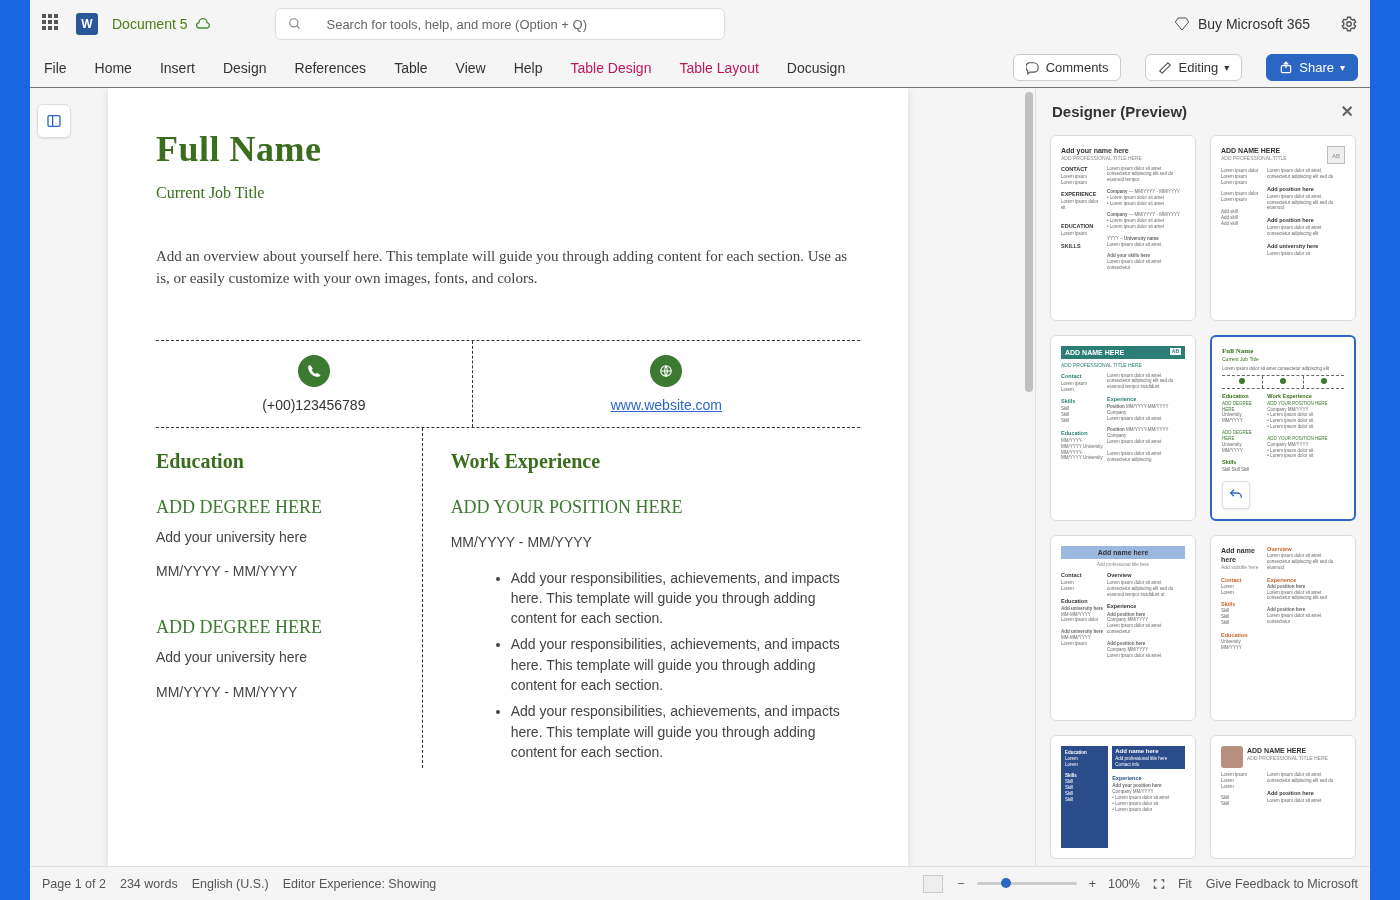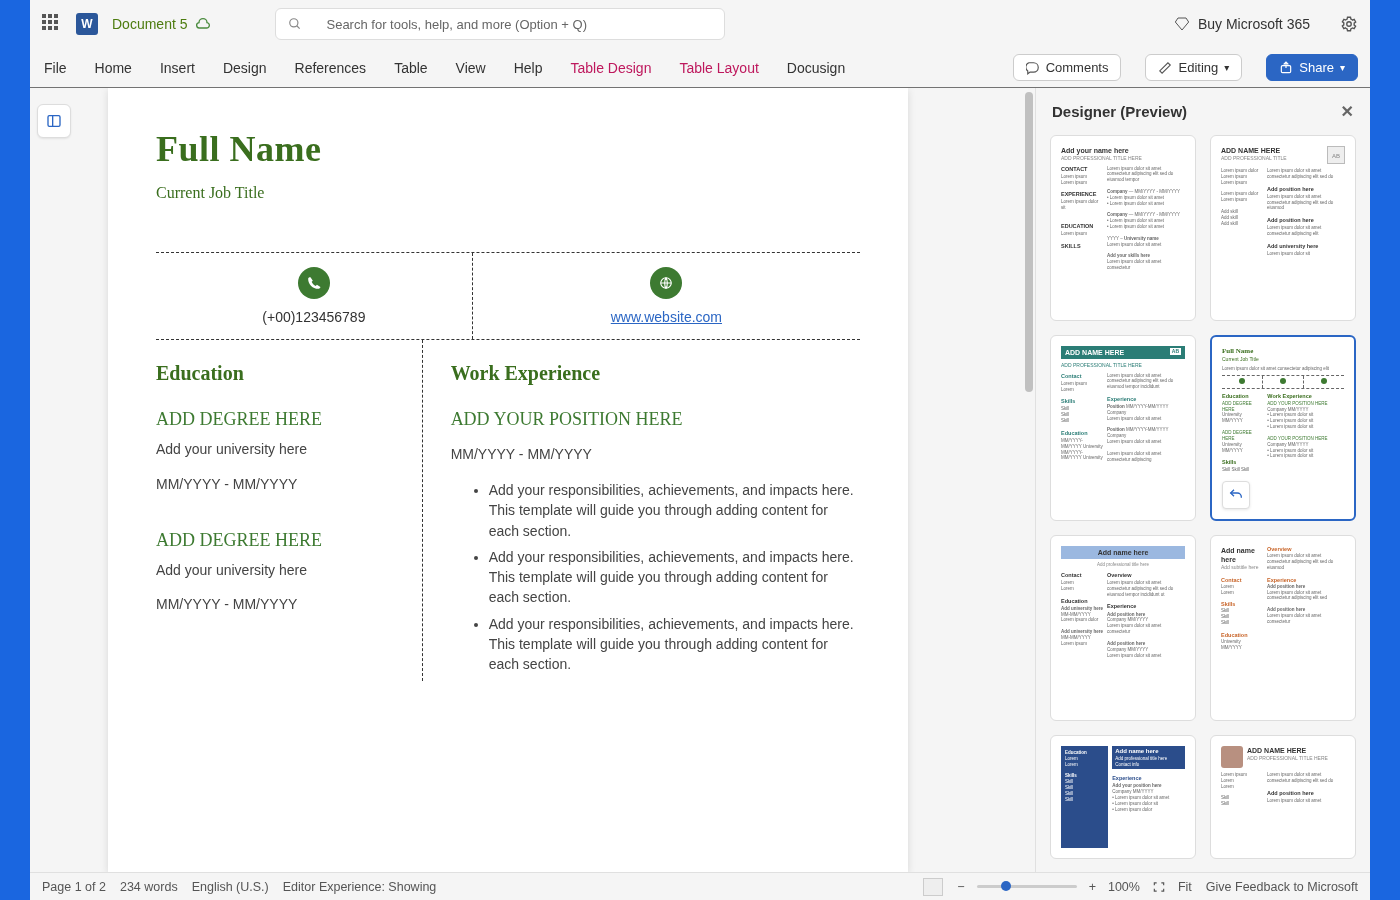--- a/index.html
+++ b/index.html
@@ -54,21 +54,21 @@
 .contact-text { font-family: "Segoe UI", Arial, sans-serif; font-size: 14px; color: #333; }
 
 .resume-grid { display: flex; margin-top: 0; }
 .col-edu { flex: 0.75; padding-right: 20px; border-right: 1.5px dashed #333; }
 .col-work { flex: 1.25; padding-left: 28px; }
 .sec-header { font-family: Georgia, serif; font-weight: 900; font-size: 20px; color: #3a6e1e; margin-top: 22px; margin-bottom: 24px; }
 .degree-title, .position-title { color: #3d7a31; font-size: 18px; font-family: Georgia, serif; margin-top: 18px; }
 .body-text { font-family: "Segoe UI", Arial, sans-serif; font-size: 14px; color: #444; margin-top: 10px; line-height: 1.4; }
 .dates-text { font-family: "Segoe UI", Arial, sans-serif; font-size: 14px; color: #444; margin-top: 16px; }
 .work-list { list-style: disc; padding-left: 38px; margin-top: 18px; }
-.work-list li { font-family: "Segoe UI", Arial, sans-serif; font-size: 14px; color: #444; line-height: 1.45; margin-bottom: 6px; }
+.work-list li { font-family: "Segoe UI", Arial, sans-serif; font-size: 14px; color: #444; line-height: 1.45; margin-bottom: 6px; margin-left: 22px; }
 
 
 .vscroll { width: 12px; position: relative; }
 .vscroll-thumb { position: absolute; left: 2px; width: 8px; background: #c0c0c0; border-radius: 4px; top: 4px; height: 300px; }
 
 
 .designer-panel { width: 335px; background: #f5f5f5; border-left: 1px solid #e0e0e0; display: flex; flex-direction: column; }
 .designer-header { display: flex; align-items: center; justify-content: space-between; padding: 14px 16px; font-size: 15px; font-weight: 600; color: #333; }
 .designer-close { font-size: 16px; color: #666; cursor: pointer; }
 .designer-grid { flex: 1; display: grid; grid-template-columns: 1fr 1fr; gap: 14px; padding: 0 14px 14px; overflow: hidden; }
@@ -83,21 +83,21 @@
 .design-card .cleft { flex: 0.35; }
 .design-card .cright { flex: 0.65; }
 .design-card .mini-h { font-weight: bold; color: #333; margin-bottom: 1px; font-size: 5.5px; }
 .undo-badge { position: absolute; bottom: 10px; left: 10px; width: 28px; height: 28px; background: #fff; border: 1px solid #ddd; border-radius: 4px; display: flex; align-items: center; justify-content: center; color: #2b66c4; font-size: 14px; box-shadow: 0 1px 3px rgba(0,0,0,0.1); }
 .design-card.selected-green .mini-name { color: #3a6e1e; font-family: Georgia; font-size: 7px; }
 .design-card .orange-h { color: #c86428; font-weight: bold; font-size: 5.5px; }
 .design-card .photo { width: 22px; height: 22px; background:#b89080; border-radius: 3px; float:left; margin-right:4px; }
 .design-card .monogram { width: 18px; height: 18px; background:#eee; border:0.5px solid #bbb; float:right; font-size:6px; color:#888; text-align:center; line-height:18px; }
 
 
-.statusbar { height: 28px; background: #f5f5f5; border-top: 1px solid #e0e0e0; display: flex; align-items: center; padding: 0 12px; font-size: 12.5px; color: #555; gap: 14px; }
+.statusbar { height: 34px; background: #f5f5f5; border-top: 1px solid #e0e0e0; display: flex; align-items: center; padding: 0 12px; font-size: 12.5px; color: #555; gap: 14px; }
 .status-spacer { flex: 1; }
 .zoom-controls { display: flex; align-items: center; gap: 12px; }
 .zoom-slider-track { width: 100px; height: 3px; background: #ccc; border-radius: 2px; position: relative; }
 .zoom-slider-thumb { position: absolute; width: 10px; height: 10px; background: #2b66c4; border-radius: 50%; top: -4px; left: 24px; }
 .view-toggle { width: 20px; height:18px; border:1px solid #ccc; background:#eee; }
 
 svg { display:block; }
 </style>
 </head>
 <body>
@@ -191,20 +191,21 @@
             <rect x="3" y="4" width="18" height="16" rx="2"></rect>
             <line x1="10" y1="4" x2="10" y2="20"></line>
           </svg>
       </div>
     </div>
 
     <div class="doc-scroll">
       <div class="doc-page">
         <div class="doc-name">Full Name</div>
         <div class="doc-subtitle">Current Job Title</div>
+        <div class="doc-overview">Add an overview about yourself here. This template will guide you through adding content for each section. Use as is, or easily customize with your own images, fonts, and colors.</div>
 
         <div class="contact-table">
           <div class="contact-row">
             <div class="contact-cell phone">
               <div class="contact-icon-circle">
                 <svg width="14" height="14" viewBox="0 0 24 24" fill="#fff">
                     <path d="M6 2l4 6-2 2c1 3 4 6 7 7l2-2 6 4c0 2-2 3-4 3C10 22 2 14 2 5c0-2 1-3 4-3z"></path>
                   </svg>
               </div>
               <div class="contact-text">(+00)123456789</div>

